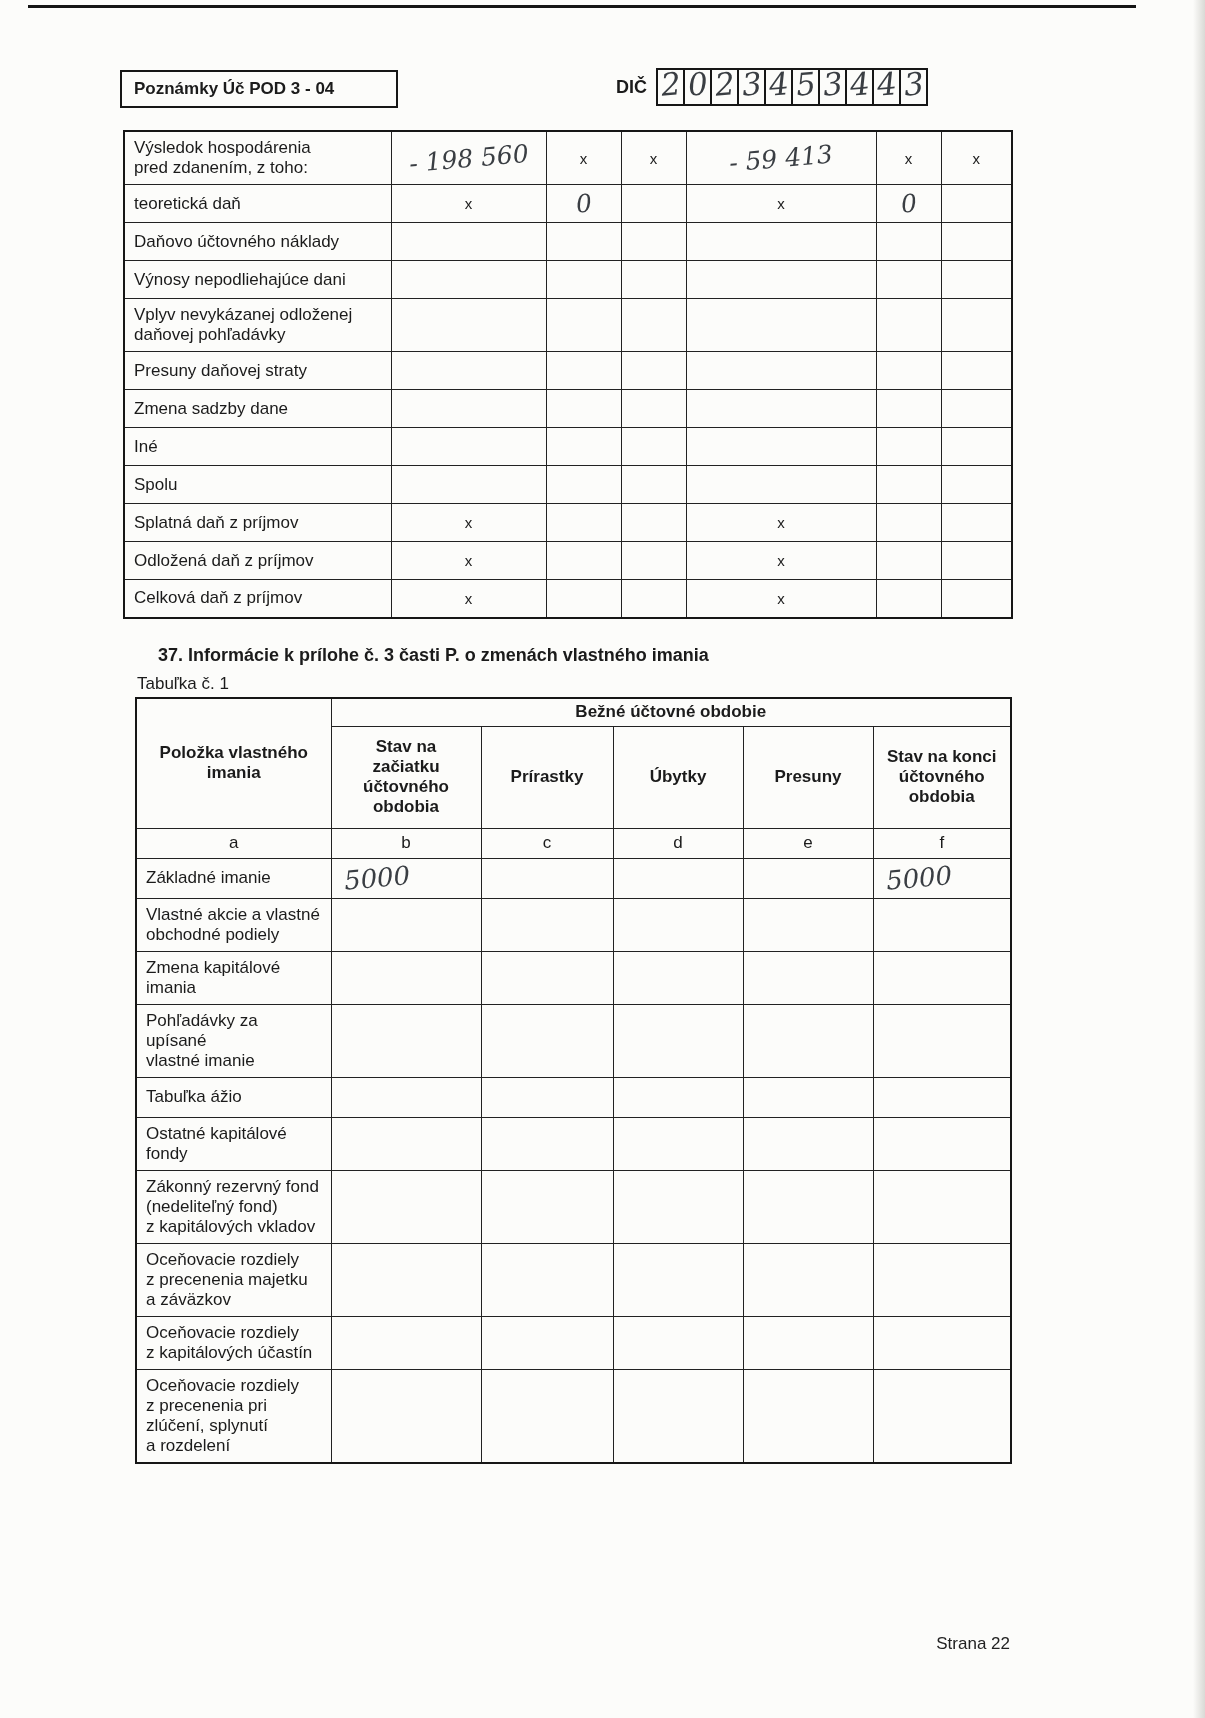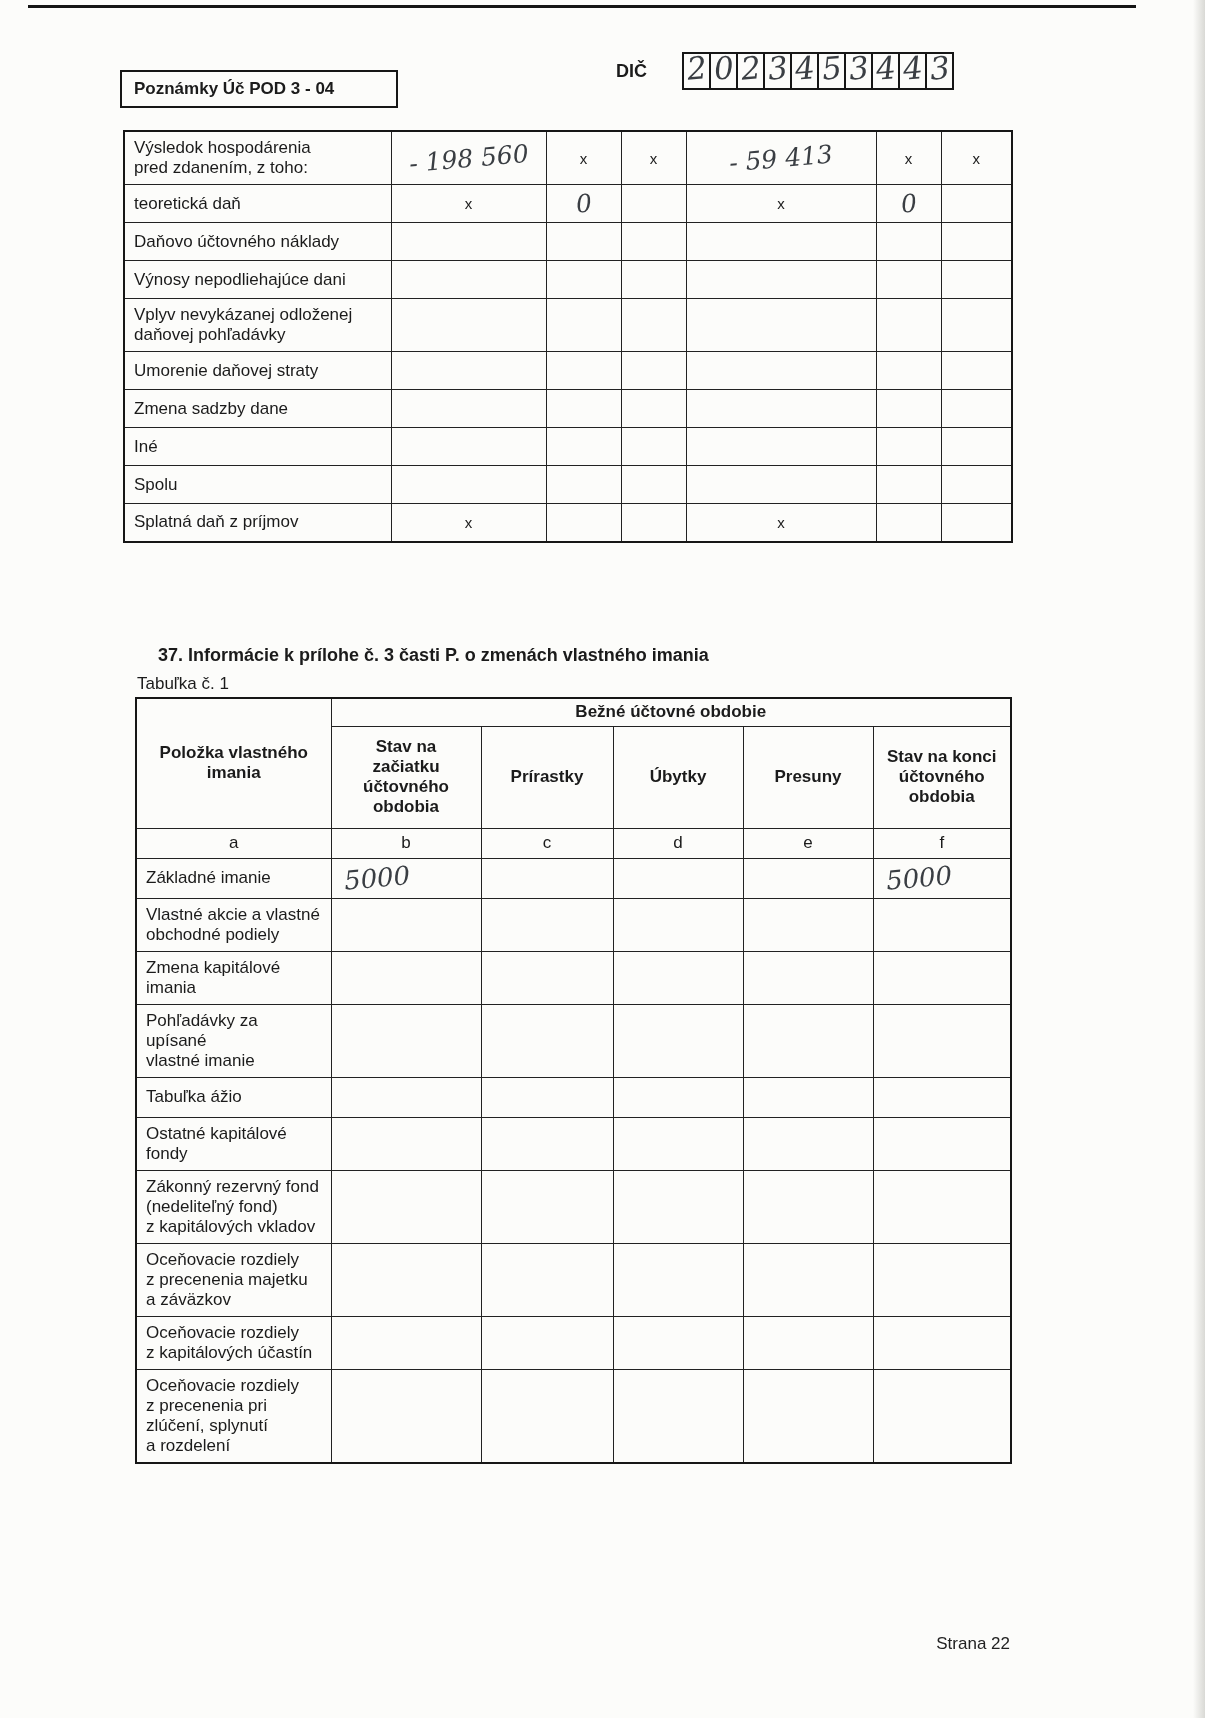--- a/index.html
+++ b/index.html
@@ -12,21 +12,21 @@
   .scanline { position:absolute; left:28px; top:5px; width:1108px; height:3px; background:#151515; }
   .edge-right { position:absolute; right:0; top:0; width:12px; height:100%;
     background:linear-gradient(to left,#d9d9d5,rgba(217,217,213,0)); }
 
   .title-box {
     position:absolute; left:120px; top:70px; width:278px; height:38px;
     border:2px solid #161616; display:flex; align-items:center;
     padding-left:12px; font-size:17px; font-weight:700;
   }
 
-  .dic-wrap { position:absolute; left:616px; top:52px; display:flex; align-items:center;gap:26px; }
+  .dic-wrap { position:absolute; left:616px; top:68px; display:flex; align-items:center; }
   .dic-label { font-size:18px; font-weight:700; margin-right:9px; }
   .dic-boxes { display:flex; }
   .dic-box {
     width:29px; height:38px; border:2px solid #161616; margin-left:-2px;
     display:flex; justify-content:center; align-items:center; overflow:visible;
   }
   .dic-box:first-child { margin-left:0; }
   .dic-digit { font-size:31px; position:relative; top:-3px; }
 
   .hw {
@@ -166,21 +166,21 @@
           <td class="lbl">Vplyv nevykázanej odloženej
 daňovej pohľadávky</td>
           <td class="val" style="text-align: center;"></td>
           <td class="val" style="text-align: center;"></td>
           <td class="val" style="text-align: center;"></td>
           <td class="val" style="text-align: center;"></td>
           <td class="val" style="text-align: center;"></td>
           <td class="val" style="text-align: center;"></td>
         </tr>
         <tr>
-          <td class="lbl">Umorenie daňovej straty</td>
+          <td class="lbl">Presuny daňovej straty</td>
           <td class="val" style="text-align: center;"></td>
           <td class="val" style="text-align: center;"></td>
           <td class="val" style="text-align: center;"></td>
           <td class="val" style="text-align: center;"></td>
           <td class="val" style="text-align: center;"></td>
           <td class="val" style="text-align: center;"></td>
         </tr>
         <tr>
           <td class="lbl">Zmena sadzby dane</td>
           <td class="val" style="text-align: center;"></td>
@@ -203,20 +203,38 @@
           <td class="lbl">Spolu</td>
           <td class="val" style="text-align: center;"></td>
           <td class="val" style="text-align: center;"></td>
           <td class="val" style="text-align: center;"></td>
           <td class="val" style="text-align: center;"></td>
           <td class="val" style="text-align: center;"></td>
           <td class="val" style="text-align: center;"></td>
         </tr>
         <tr>
           <td class="lbl">Splatná daň z príjmov</td>
+          <td class="val" style="text-align: center;">x</td>
+          <td class="val" style="text-align: center;"></td>
+          <td class="val" style="text-align: center;"></td>
+          <td class="val" style="text-align: center;">x</td>
+          <td class="val" style="text-align: center;"></td>
+          <td class="val" style="text-align: center;"></td>
+        </tr>
+        <tr>
+          <td class="lbl">Odložená daň z príjmov</td>
+          <td class="val" style="text-align: center;">x</td>
+          <td class="val" style="text-align: center;"></td>
+          <td class="val" style="text-align: center;"></td>
+          <td class="val" style="text-align: center;">x</td>
+          <td class="val" style="text-align: center;"></td>
+          <td class="val" style="text-align: center;"></td>
+        </tr>
+        <tr>
+          <td class="lbl">Celková daň z príjmov</td>
           <td class="val" style="text-align: center;">x</td>
           <td class="val" style="text-align: center;"></td>
           <td class="val" style="text-align: center;"></td>
           <td class="val" style="text-align: center;">x</td>
           <td class="val" style="text-align: center;"></td>
           <td class="val" style="text-align: center;"></td>
         </tr>
       </tbody>
   </table>
 

